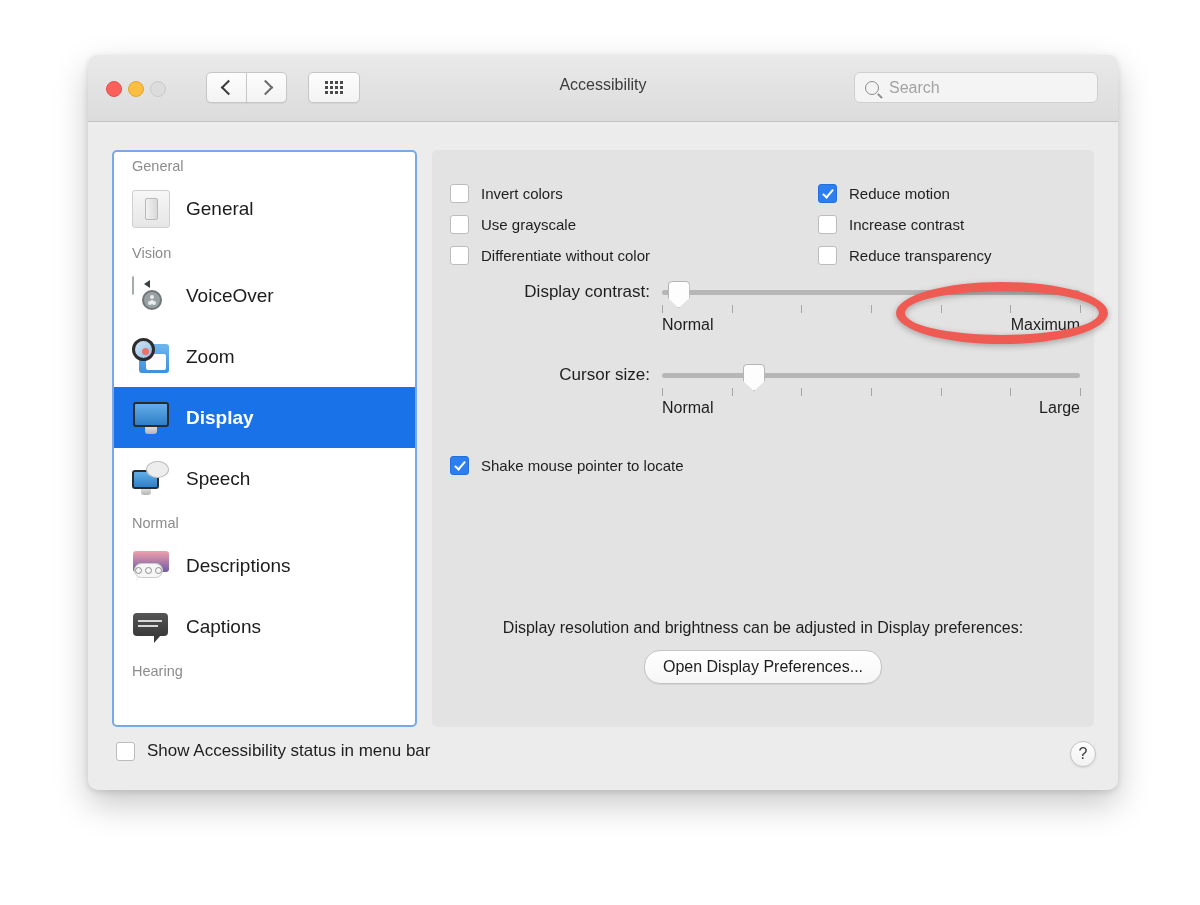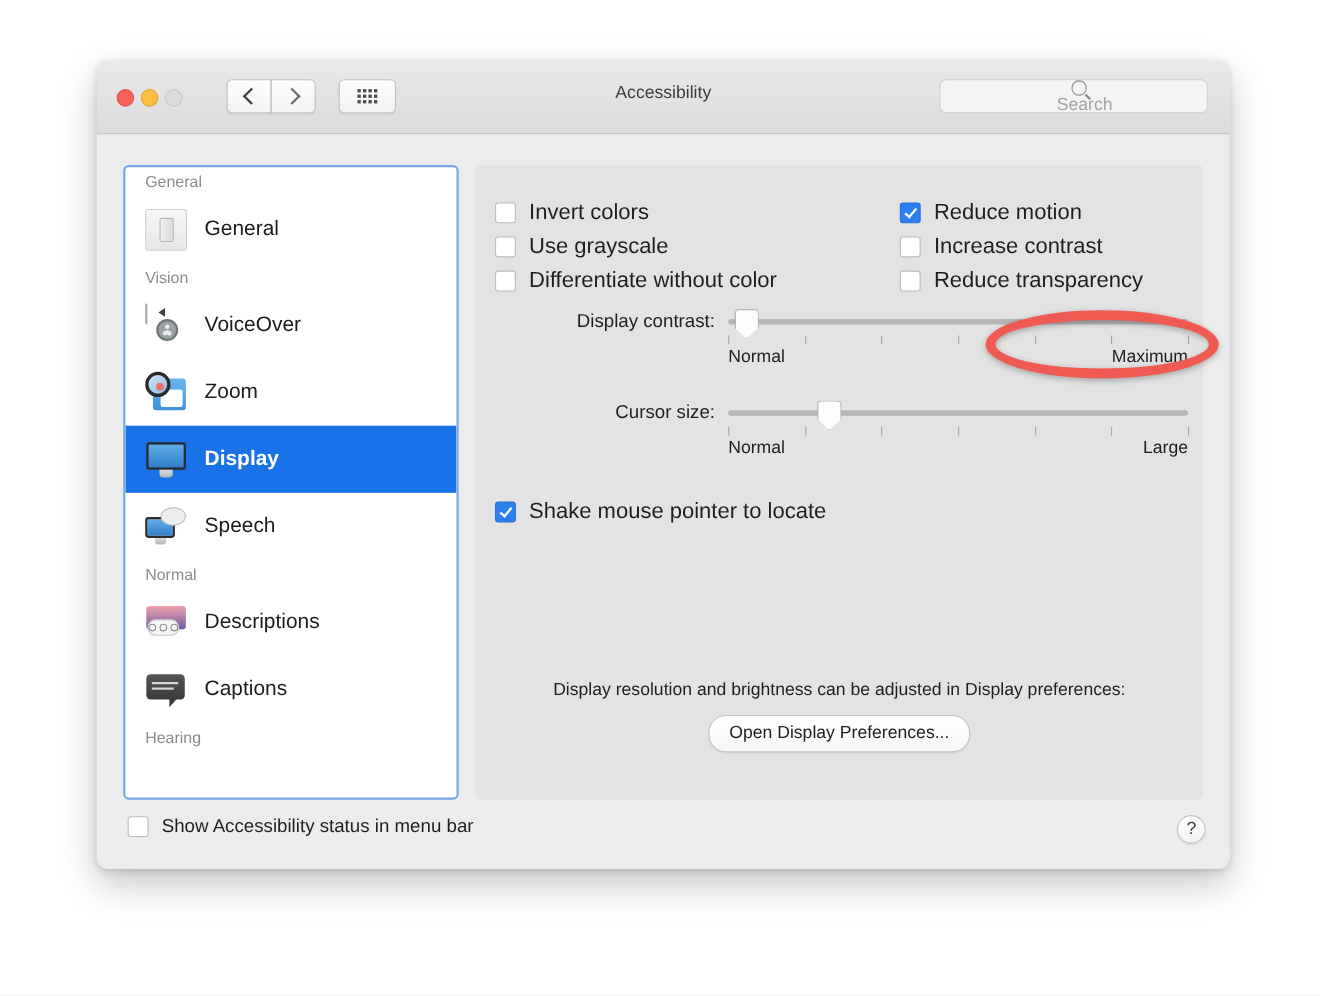--- a/index.html
+++ b/index.html
@@ -94,21 +94,20 @@
   #search-field {
     position: absolute;
     right: 20px; top: 17px;
     width: 244px; height: 31px;
     background: #f4f4f4;
     border: 1px solid #cfcfcf;
     border-radius: 6px;
     box-sizing: border-box;
     display: flex; align-items: center;
     padding-left: 10px;
-    flex-direction: column;
   }
   #search-field .mag {
     width: 12px; height: 12px;
     border: 1.8px solid #8b8b8b;
     border-radius: 50%;
     position: relative;
     flex: none;
   }
   #search-field .mag::after {
     content: "";
@@ -392,21 +391,21 @@
     content: "";
     position: absolute;
     left: 6px; top: 2px;
     width: 4px; height: 9px;
     border-right: 2px solid #fff;
     border-bottom: 2px solid #fff;
     transform: rotate(40deg);
   }
   .cb-label {
     margin-left: 12px;
-    font-size: 20px;
+    font-size: 15px;
     color: #1e1e1e;
     white-space: nowrap;
   }
 
   #checkbox-grid {
     position: absolute;
     left: 18px; top: 28px;
     width: 630px;
   }
   #cb-col-left  { position: absolute; left: 0px;   top: 0; }

